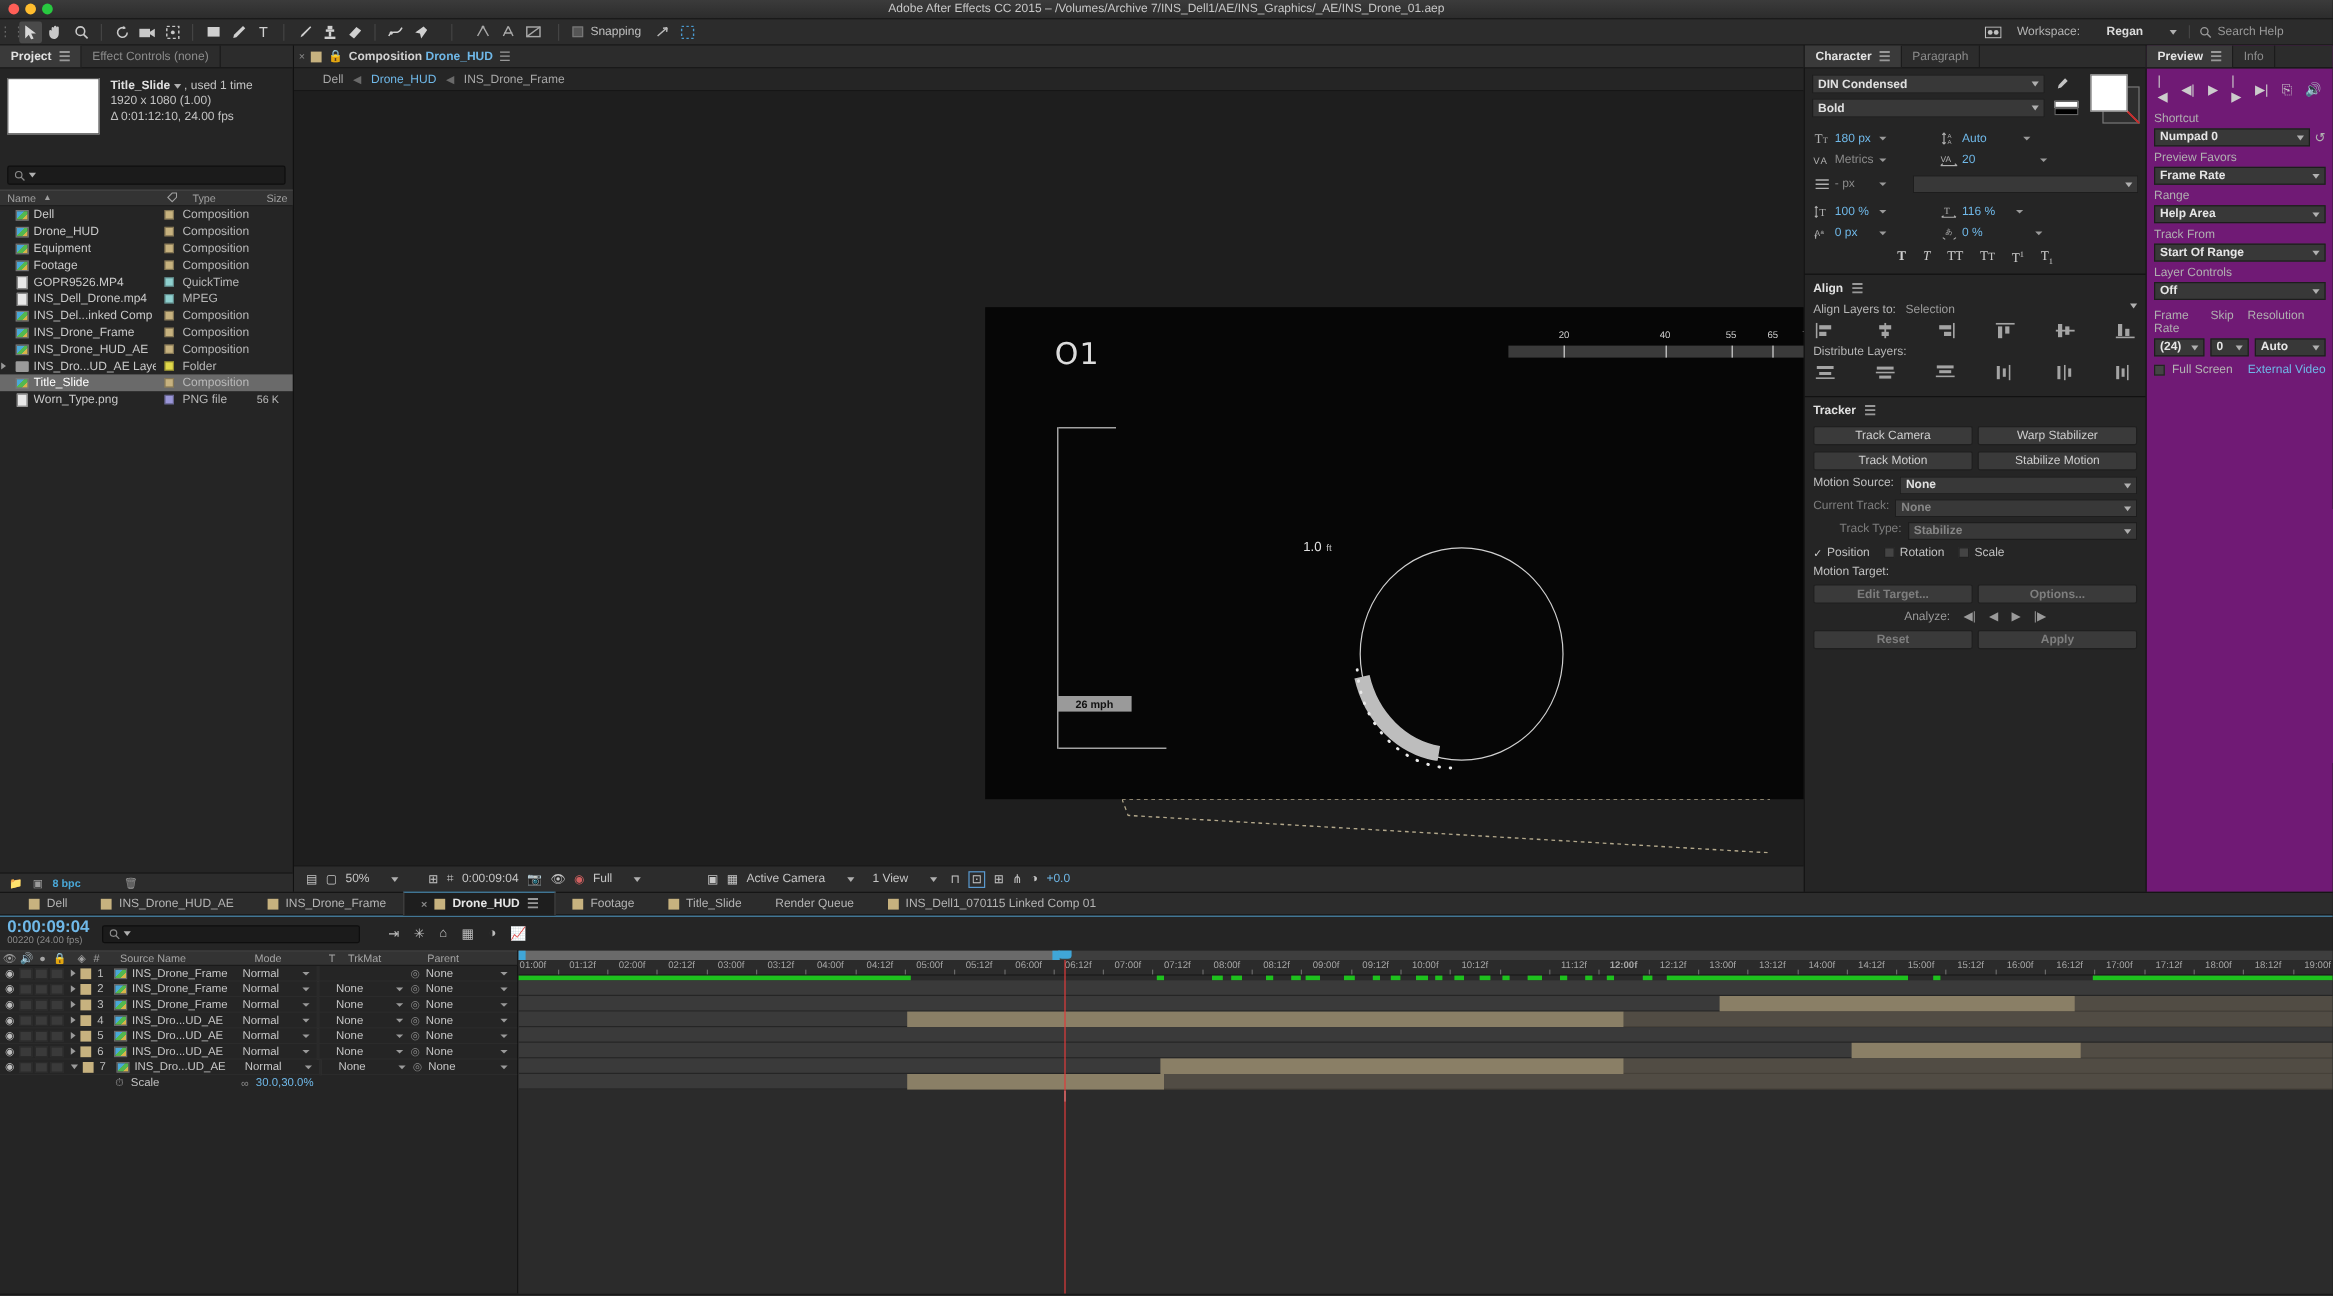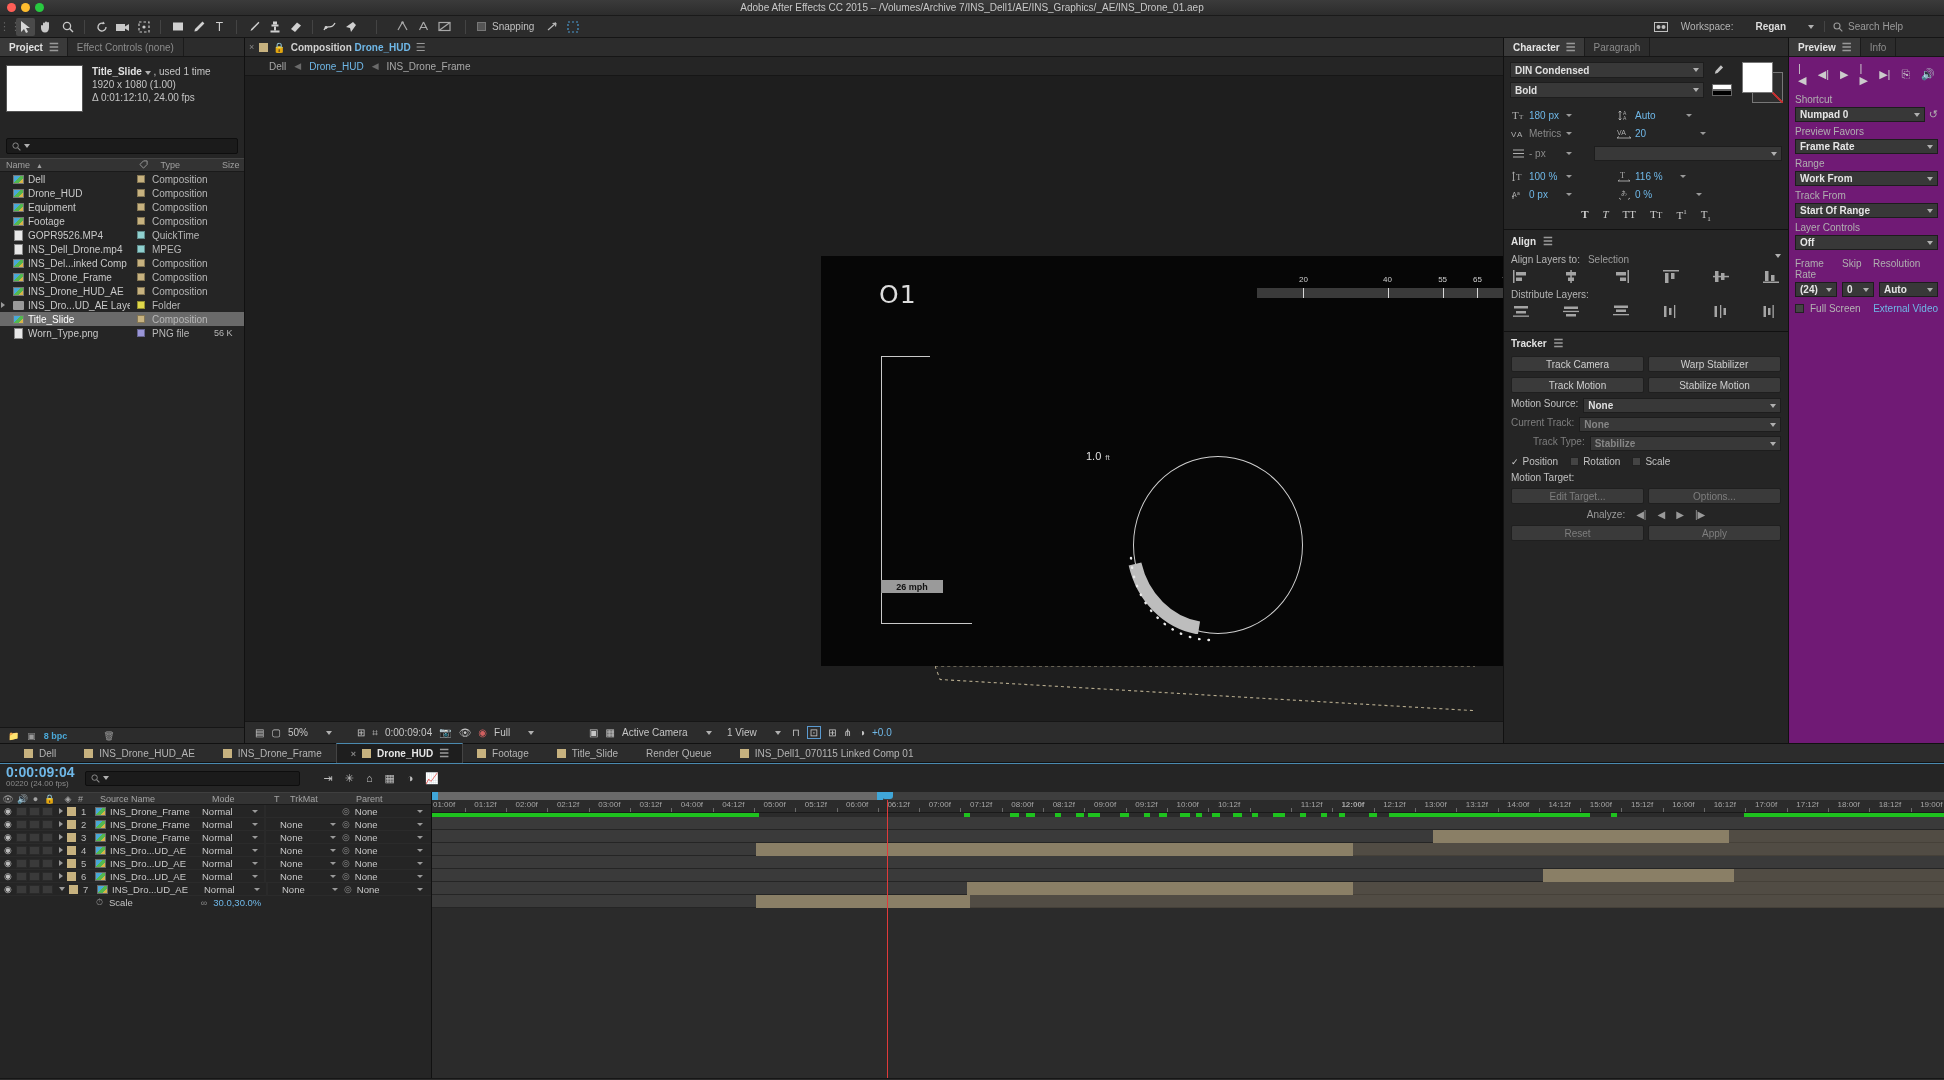--- a/index.html
+++ b/index.html
@@ -232,21 +232,21 @@
   .align-icons{display:flex;justify-content:space-between;margin:4px 2px 6px 2px;}
   .aicon{width:16px;height:13px;opacity:.82;}
 
   
   .tk { padding:5px 7px 7px 7px; font-size:10px; }
   .tk-grid{display:grid;grid-template-columns:1fr 1fr;gap:4px;margin-bottom:5px;}
   .btn {
     background:#3a3a3a;border:1px solid #1f1f1f;border-radius:2px;height:16px;
     display:flex;align-items:center;justify-content:center;color:#cfcfcf;font-size:10px;
   }
-  .btn.dim{color:#7e7e7e;}
+  .btn.dim{color:#7e7e7e;font-weight:bold;}
   .tk-row{display:flex;align-items:flex-start;gap:5px;margin-bottom:4px;}
   .tk-row .lb{color:#c0c0c0;}
   .tk-row .lb.dim{color:#7e7e7e;}
   .tk-dd{flex:1;background:#383838;border:1px solid #1d1d1d;height:15px;display:flex;
     align-items:center;justify-content:space-between;padding:0 4px;color:#e0e0e0;font-weight:bold;}
   .tk-dd.dim{color:#868686;}
   .cbrow{display:flex;align-items:center;gap:4px;margin:5px 0;color:#c2c2c2;}
   .cb{width:9px;height:9px;background:#444;border:1px solid #222;}
   .chk{color:#cfcfcf;font-size:9px;}
   .analyze{display:flex;align-items:center;justify-content:center;gap:11px;margin:5px 0;color:#9a9a9a;}
@@ -1106,21 +1106,21 @@
             </div>
           <span style="color:#b0b0b0;font-size:11px;">↺</span>
         </div>
         <div class="pv-lab">Preview Favors</div>
         <div class="pv-dd">
           <span>Frame Rate</span>
           <span class="caret"></span>
           </div>
         <div class="pv-lab">Range</div>
         <div class="pv-dd">
-          <span>Work From</span>
+          <span>Help Area</span>
           <span class="caret"></span>
           </div>
         <div class="pv-lab">Track From</div>
         <div class="pv-dd">
           <span>Start Of Range</span>
           <span class="caret"></span>
           </div>
         <div class="pv-lab">Layer Controls</div>
         <div class="pv-dd">
           <span>Off</span>

